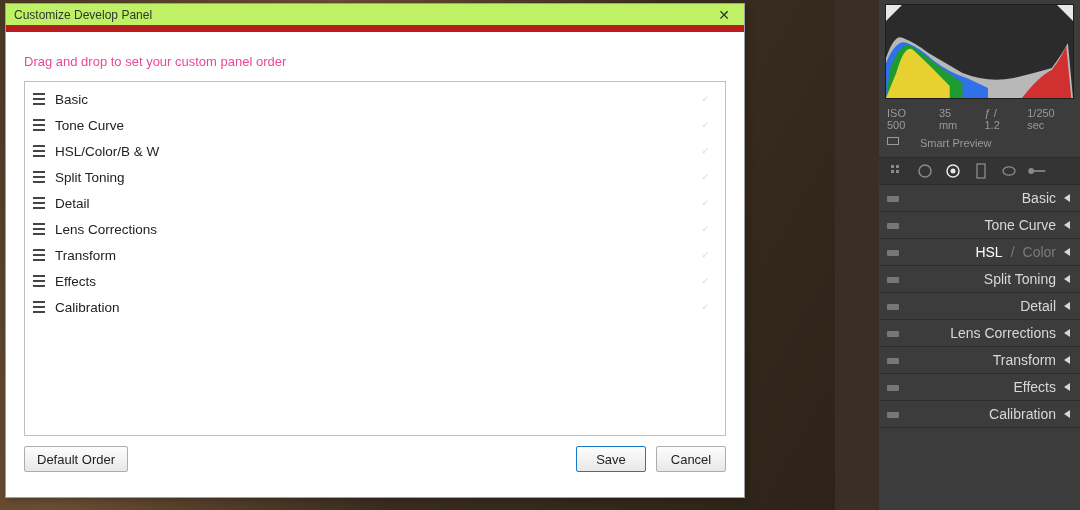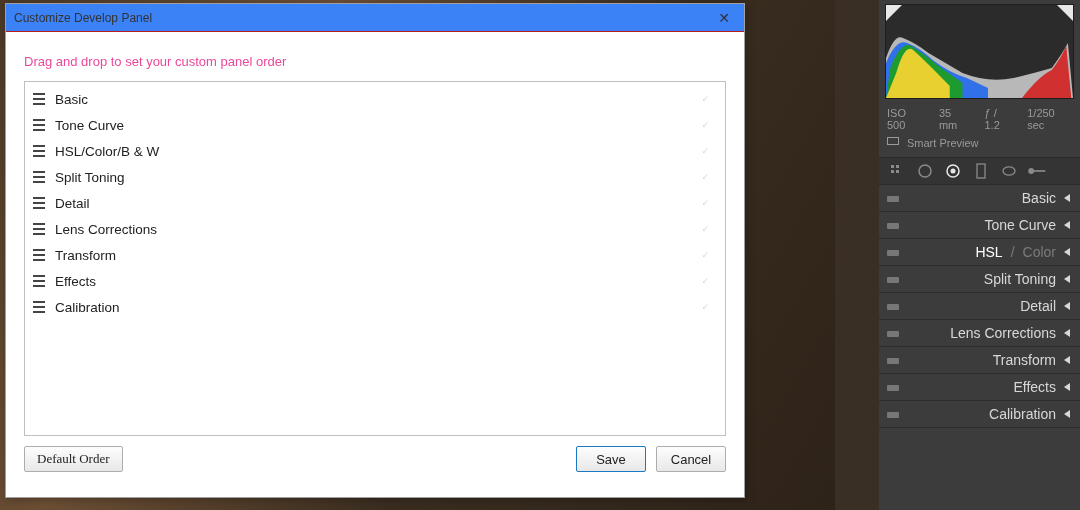--- a/index.html
+++ b/index.html
@@ -14,21 +14,21 @@
     }
     
     .dialog{
       position:absolute;left:5px;top:3px;width:740px;height:495px;
       background:#fff;border:1px solid #a0a0a0;
       box-shadow:2px 2px 8px rgba(0,0,0,.25);
       display:flex;flex-direction:column;
     }
     .titlebar{
       height:28px;line-height:28px;padding:0 8px;
-      background:#3b82f6;border-bottom:1px solid #b91c1c;
+      background:#bef264;border-bottom:7px solid #b91c1c;
       display:flex;justify-content:space-between;align-items:center;
       font-size:12px;color:#333;
     }
     .title-close{font-size:14px;color:#333;cursor:pointer;padding:0 6px;}
     .instruction{
       font-size:13px;color:#ec4899;padding:22px 18px 12px;
     }
     .list-box{
       margin:0 18px;border:1px solid #bfbfbf;height:355px;
       background:#fff;overflow-y:scroll;padding:4px 0;
@@ -54,21 +54,21 @@
       display:flex;align-items:center;justify-content:space-between;
       padding:10px 18px 12px;
     }
     .btn{
       height:26px;min-width:70px;padding:0 12px;
       font-size:13px;color:#222;text-align:center;
       background:linear-gradient(#fdfdfd,#e8e8e8);
       border:1px solid #adadad;border-radius:2px;cursor:pointer;
     }
     .btn.primary{border-color:#1a79c3;}
-    .btn.small{min-width:90px;font-family:Liberation Serif, serif;}
+    .btn.small{min-width:90px;}
     .right-btns{display:flex;gap:10px;}
 
     
     .rpanel{
       position:absolute;right:0;top:0;width:201px;height:510px;
       background:#3c3c3c;color:#c8c8c8;font-size:12px;
       display:flex;flex-direction:column;
     }
     .histo{
       margin:4px 6px 6px;height:95px;background:#2b2b2b;
@@ -80,21 +80,21 @@
     }
     .clip-l{left:0;border-top-color:#e8e8e8;border-left-color:#e8e8e8;}
     .clip-r{right:0;border-top-color:#e8e8e8;border-right-color:#e8e8e8;}
     .histo svg{position:absolute;left:0;bottom:0;width:100%;height:70px;}
     .meta{
       display:flex;gap:14px;font-size:11px;color:#9a9a9a;
       padding:2px 8px 6px;justify-content:space-between;
     }
     .smart{
       padding:0 8px 8px;color:#9a9a9a;font-size:11px;
-      display:flex;align-items:flex-start;gap:8px;
+      display:flex;align-items:flex-start;gap:21px;
     }
     .smart-icon{display:inline-block;width:12px;height:8px;border:1px solid #9a9a9a;}
     .toolstrip{
       display:flex;align-items:center;gap:8px;height:28px;
       border-top:1px solid #2a2a2a;border-bottom:1px solid #2a2a2a;
       background:#343434;padding:0 8px;
     }
     .t-icon{width:20px;height:20px;display:flex;align-items:center;justify-content:center;color:#8a8a8a;font-size:14px;}
     .t-icon.active{color:#e8e8e8;}
     .panel-item{

